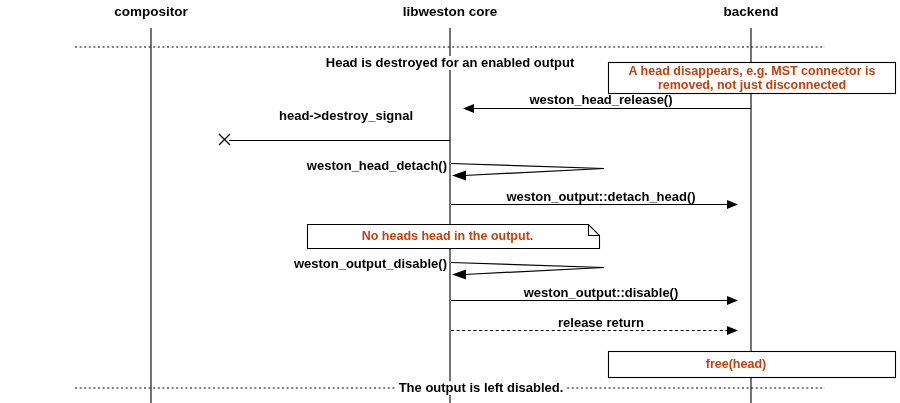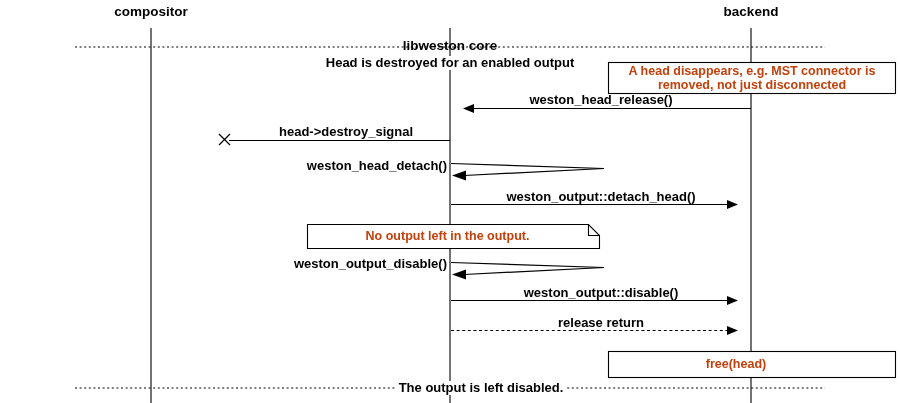--- a/index.html
+++ b/index.html
@@ -118,42 +118,42 @@
       <line x1="604" y1="267.5" x2="464" y2="274.5"></line>
     </g>
     <path d="M452,274.5 L466,269.5 L466,279.5 z" fill="#000000"></path>
 
     <line x1="451" y1="300.5" x2="737" y2="300.5" stroke="#000000" stroke-width="1.2" marker-end="url(#arrow-solid)"></line>
 
     <line x1="451" y1="330.5" x2="737" y2="330.5" stroke="#000000" stroke-width="1.2" stroke-dasharray="3,2.6" marker-end="url(#arrow-solid)"></line>
   </svg>
 
   <div class="lbl actor-name" style="left:151px; top:5px;">compositor</div>
-  <div class="lbl actor-name" style="left:450px; top:5px;margin-top:34px;">libweston core</div>
+  <div class="lbl actor-name" style="left:450px; top:5px;">libweston core</div>
   <div class="lbl actor-name" style="left:751px; top:5px;">backend</div>
 
   <div class="lbl divider-label" style="left:450px; top:56px;text-align:center;">Head is destroyed for an enabled output</div>
   <div class="lbl divider-label" style="left:450px; top:381px;margin-left:31px;">The output is left disabled.</div>
 
   <div class="note-text" style="left:608px; top:64px; width:288px;">
     <div>A head disappears, e.g. MST connector is</div>
     <div>removed, not just disconnected</div>
   </div>
 
   <div class="note-text" style="left:307px; top:229px; width:281px;">
-    <div>No output left in the output.</div>
+    <div>No heads head in the output.</div>
   </div>
 
   <div class="note-text" style="left:608px; top:357px; width:256px;">
     <div>free(head)</div>
   </div>
 
   <div class="lbl msg-label" style="left:601px; top:93px;">weston_head_release()</div>
 
-  <div class="lbl msg-label-left" style="left:231px; top:125px;padding-left:48px;">head-&gt;destroy_signal</div>
+  <div class="lbl msg-label-left" style="left:231px; top:109px;padding-left:48px;">head-&gt;destroy_signal</div>
 
   <div class="lbl msg-label-right" style="left:447px; top:159px;">weston_head_detach()</div>
 
   <div class="lbl msg-label" style="left:601px; top:190px;">weston_output::detach_head()</div>
 
   <div class="lbl msg-label-right" style="left:447px; top:257px;">weston_output_disable()</div>
 
   <div class="lbl msg-label" style="left:601px; top:286px;">weston_output::disable()</div>
 
   <div class="lbl msg-label" style="left:601px; top:316px;">release return</div>

